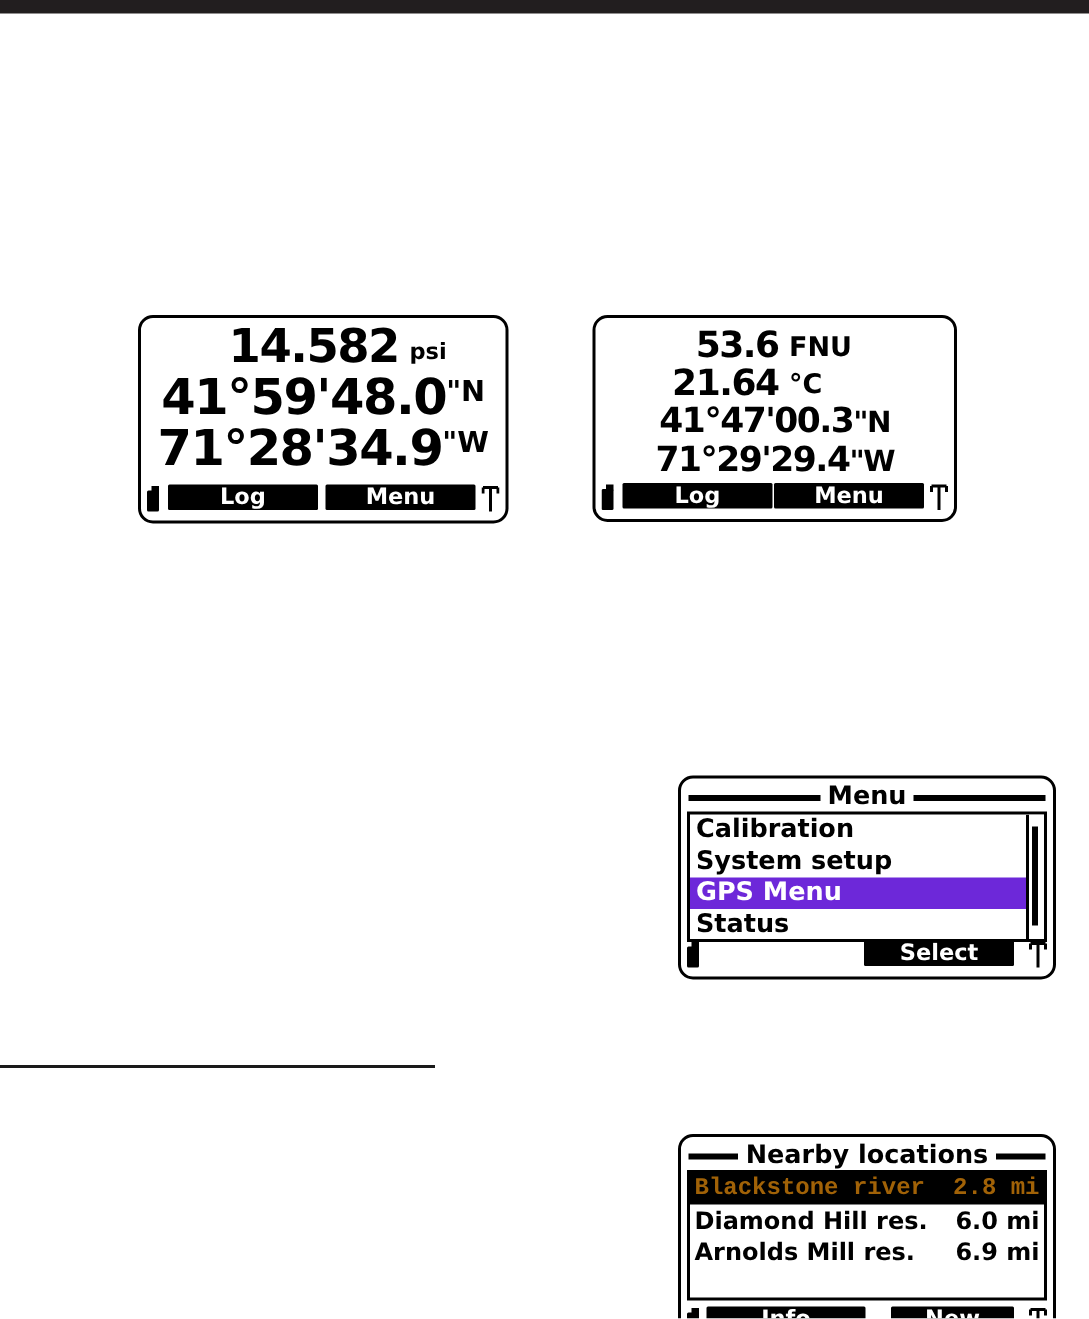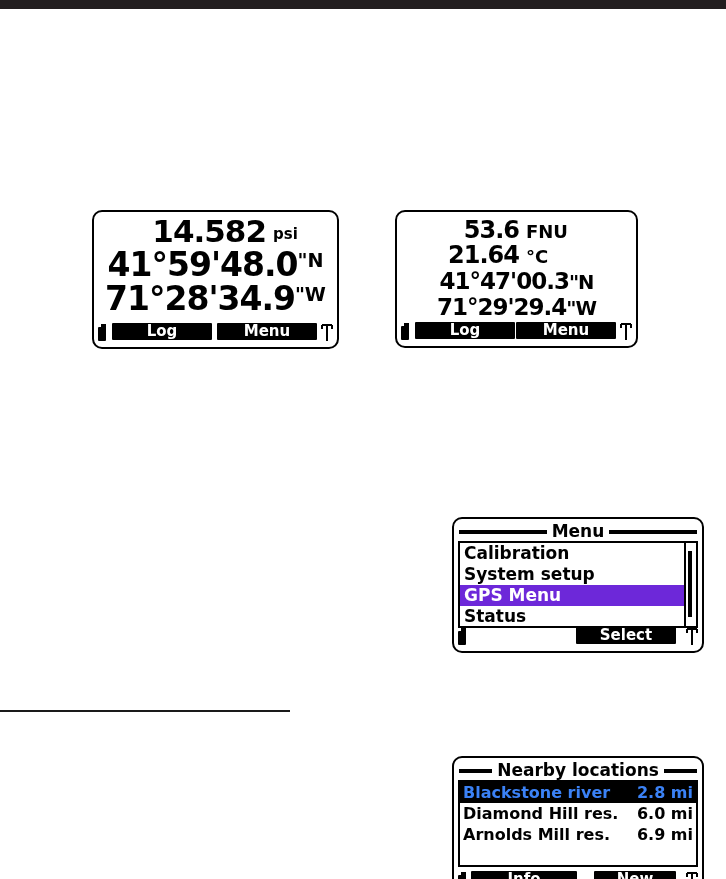--- a/index.html
+++ b/index.html
@@ -53,21 +53,21 @@
   }
   .s3 .listbox{height:87px;}
   .s4 .listbox{height:87px;}
   .mitem{height:21px;line-height:21px;font-size:17px;padding-left:4px;white-space:nowrap;}
   .mitem.selected{background:#6d28d9;color:#fff;}
   .scrollbar{position:absolute;top:0;right:0;bottom:0;width:10px;border-left:2px solid #000;background:#fff;}
   .scrollthumb{position:absolute;left:2px;top:8px;width:4px;height:66px;background:#000;}
   .lrow{display:flex;height:21px;line-height:21px;font-size:16px;white-space:nowrap;}
   .lrow .lname{padding-left:3px;flex:1;}
   .lrow .ldist{padding-right:3px;}
-  .lrow.selected{background:#000;color:#3b82f6;}
+  .lrow.selected{background:#000;color:#a16207;font-family:Liberation Mono, monospace;}
   .s3 .softkey{width:100px;margin-right:6px;}
   .s4 .sk-info{width:106px;margin-left:4px;}
   .s4 .sk-new{width:82px;margin-right:6px;}
   .s1 .sk-left,.s2 .sk-left{margin-left:5px;}
   .ant{margin-left:4px;}
 </style>
 </head>
 <body>
 
 <div class="page">

